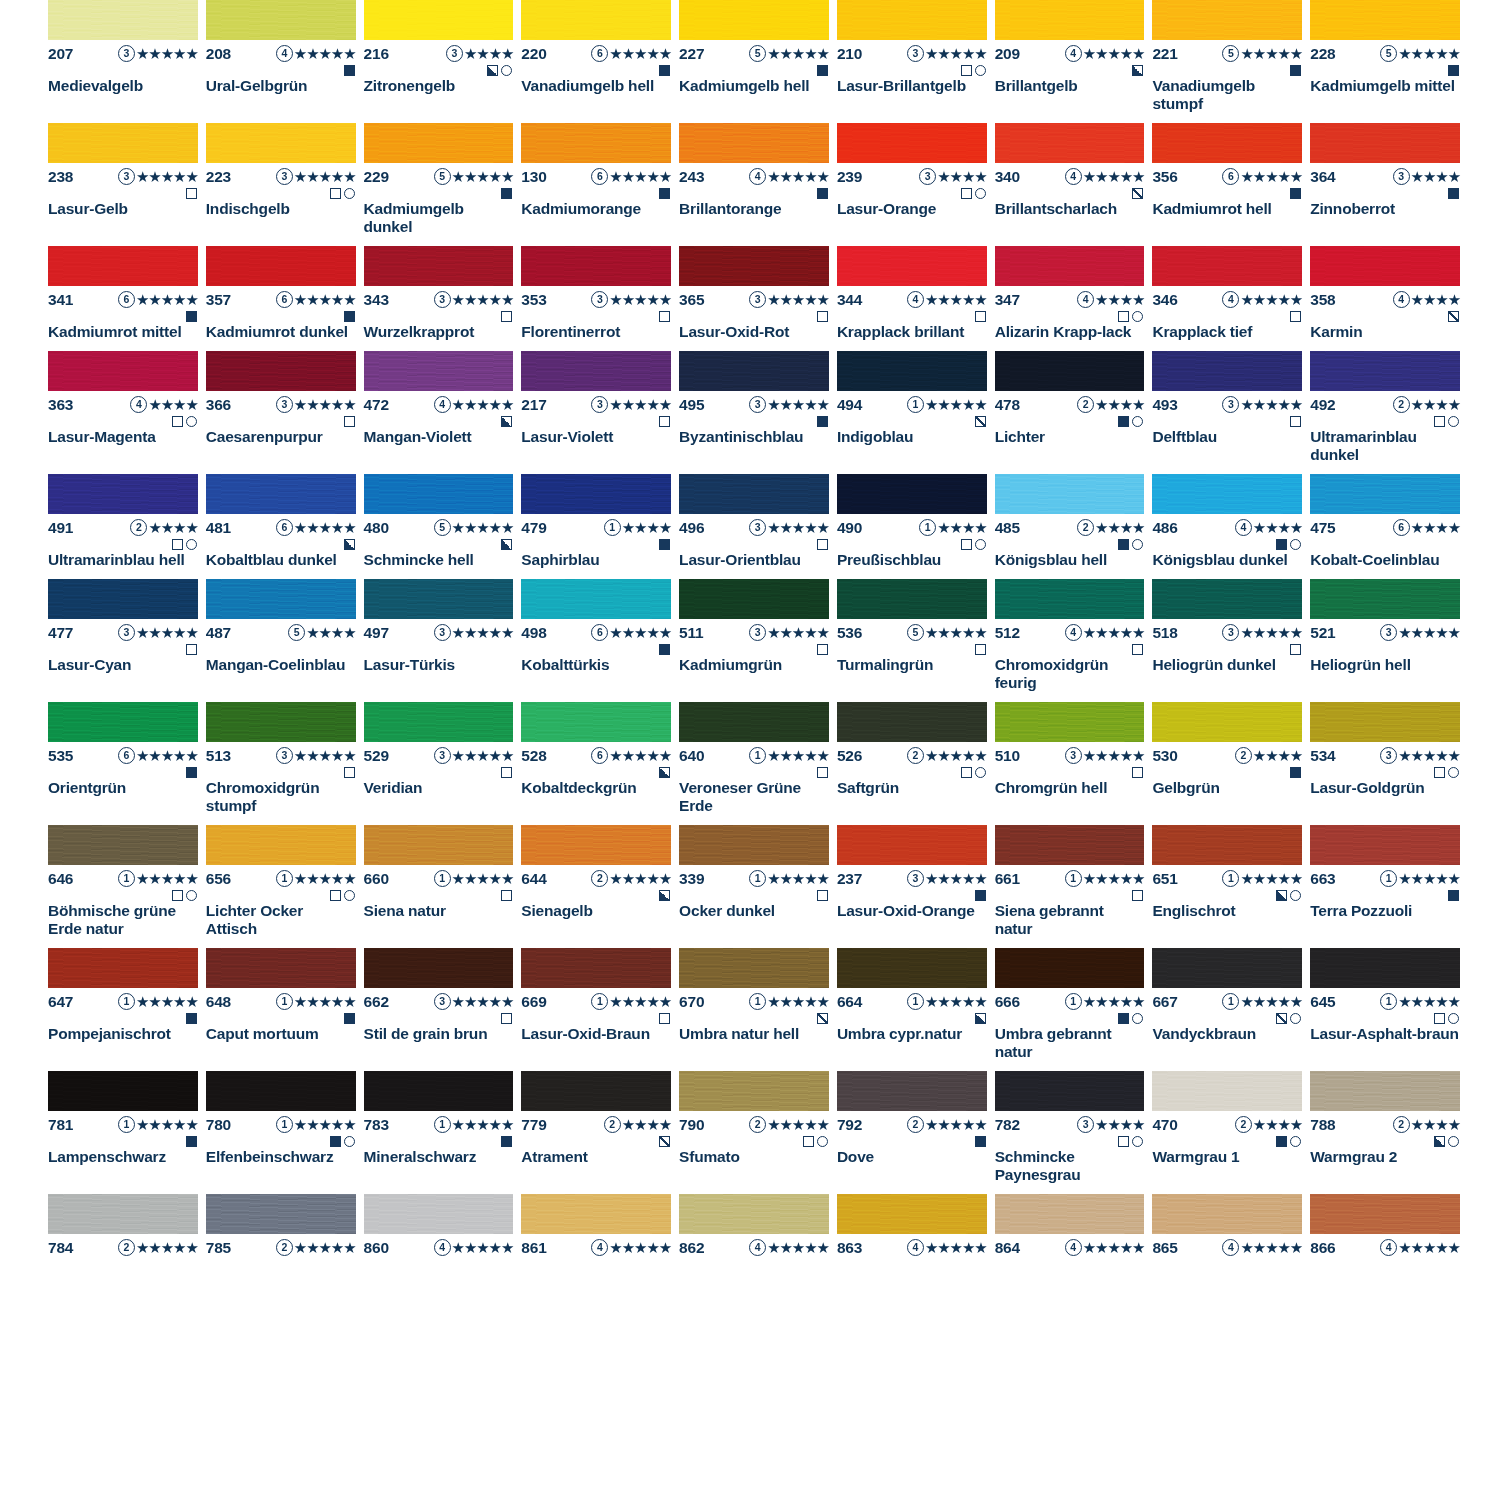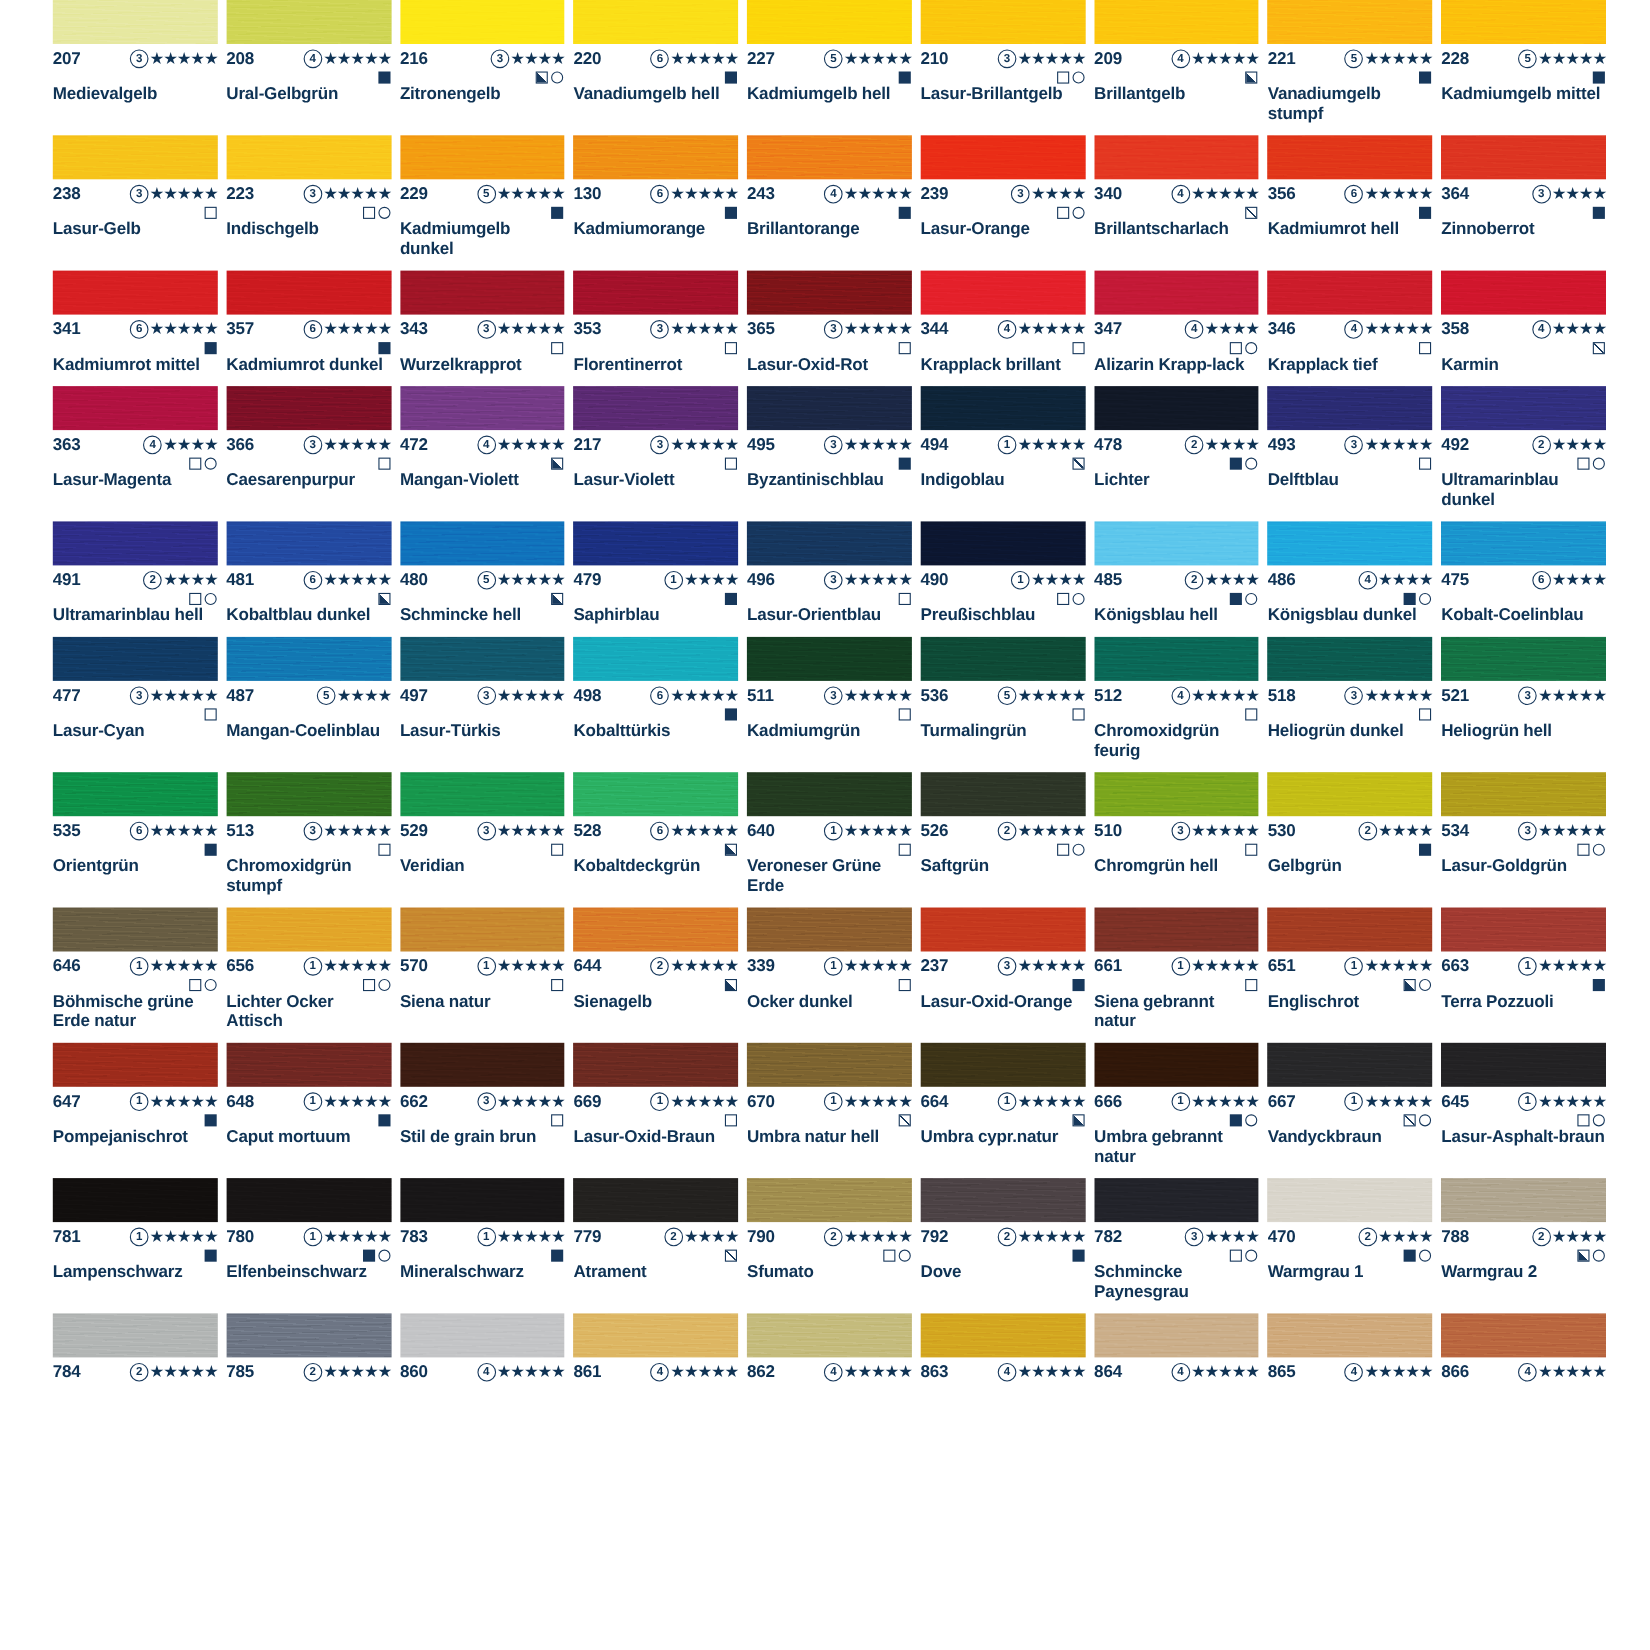--- a/index.html
+++ b/index.html
@@ -1179,21 +1179,21 @@
           <span class="sym sq-empty"></span>
           <span class="circ"></span>
         </div>
         <div class="name">Lichter Ocker Attisch</div>
       </div>
       <div class="cell">
         <div class="swatch" style="background: rgb(199, 135, 47);">
           <div class="tex"></div>
         </div>
         <div class="meta">
-          <span class="code">570</span>
+          <span class="code">660</span>
           <span class="rating">
             <span class="series">1</span>
             <span class="stars">★★★★★</span>
           </span>
         </div>
         <div class="symbols">
           <span class="sym sq-empty"></span>
         </div>
         <div class="name">Siena natur</div>
       </div>

